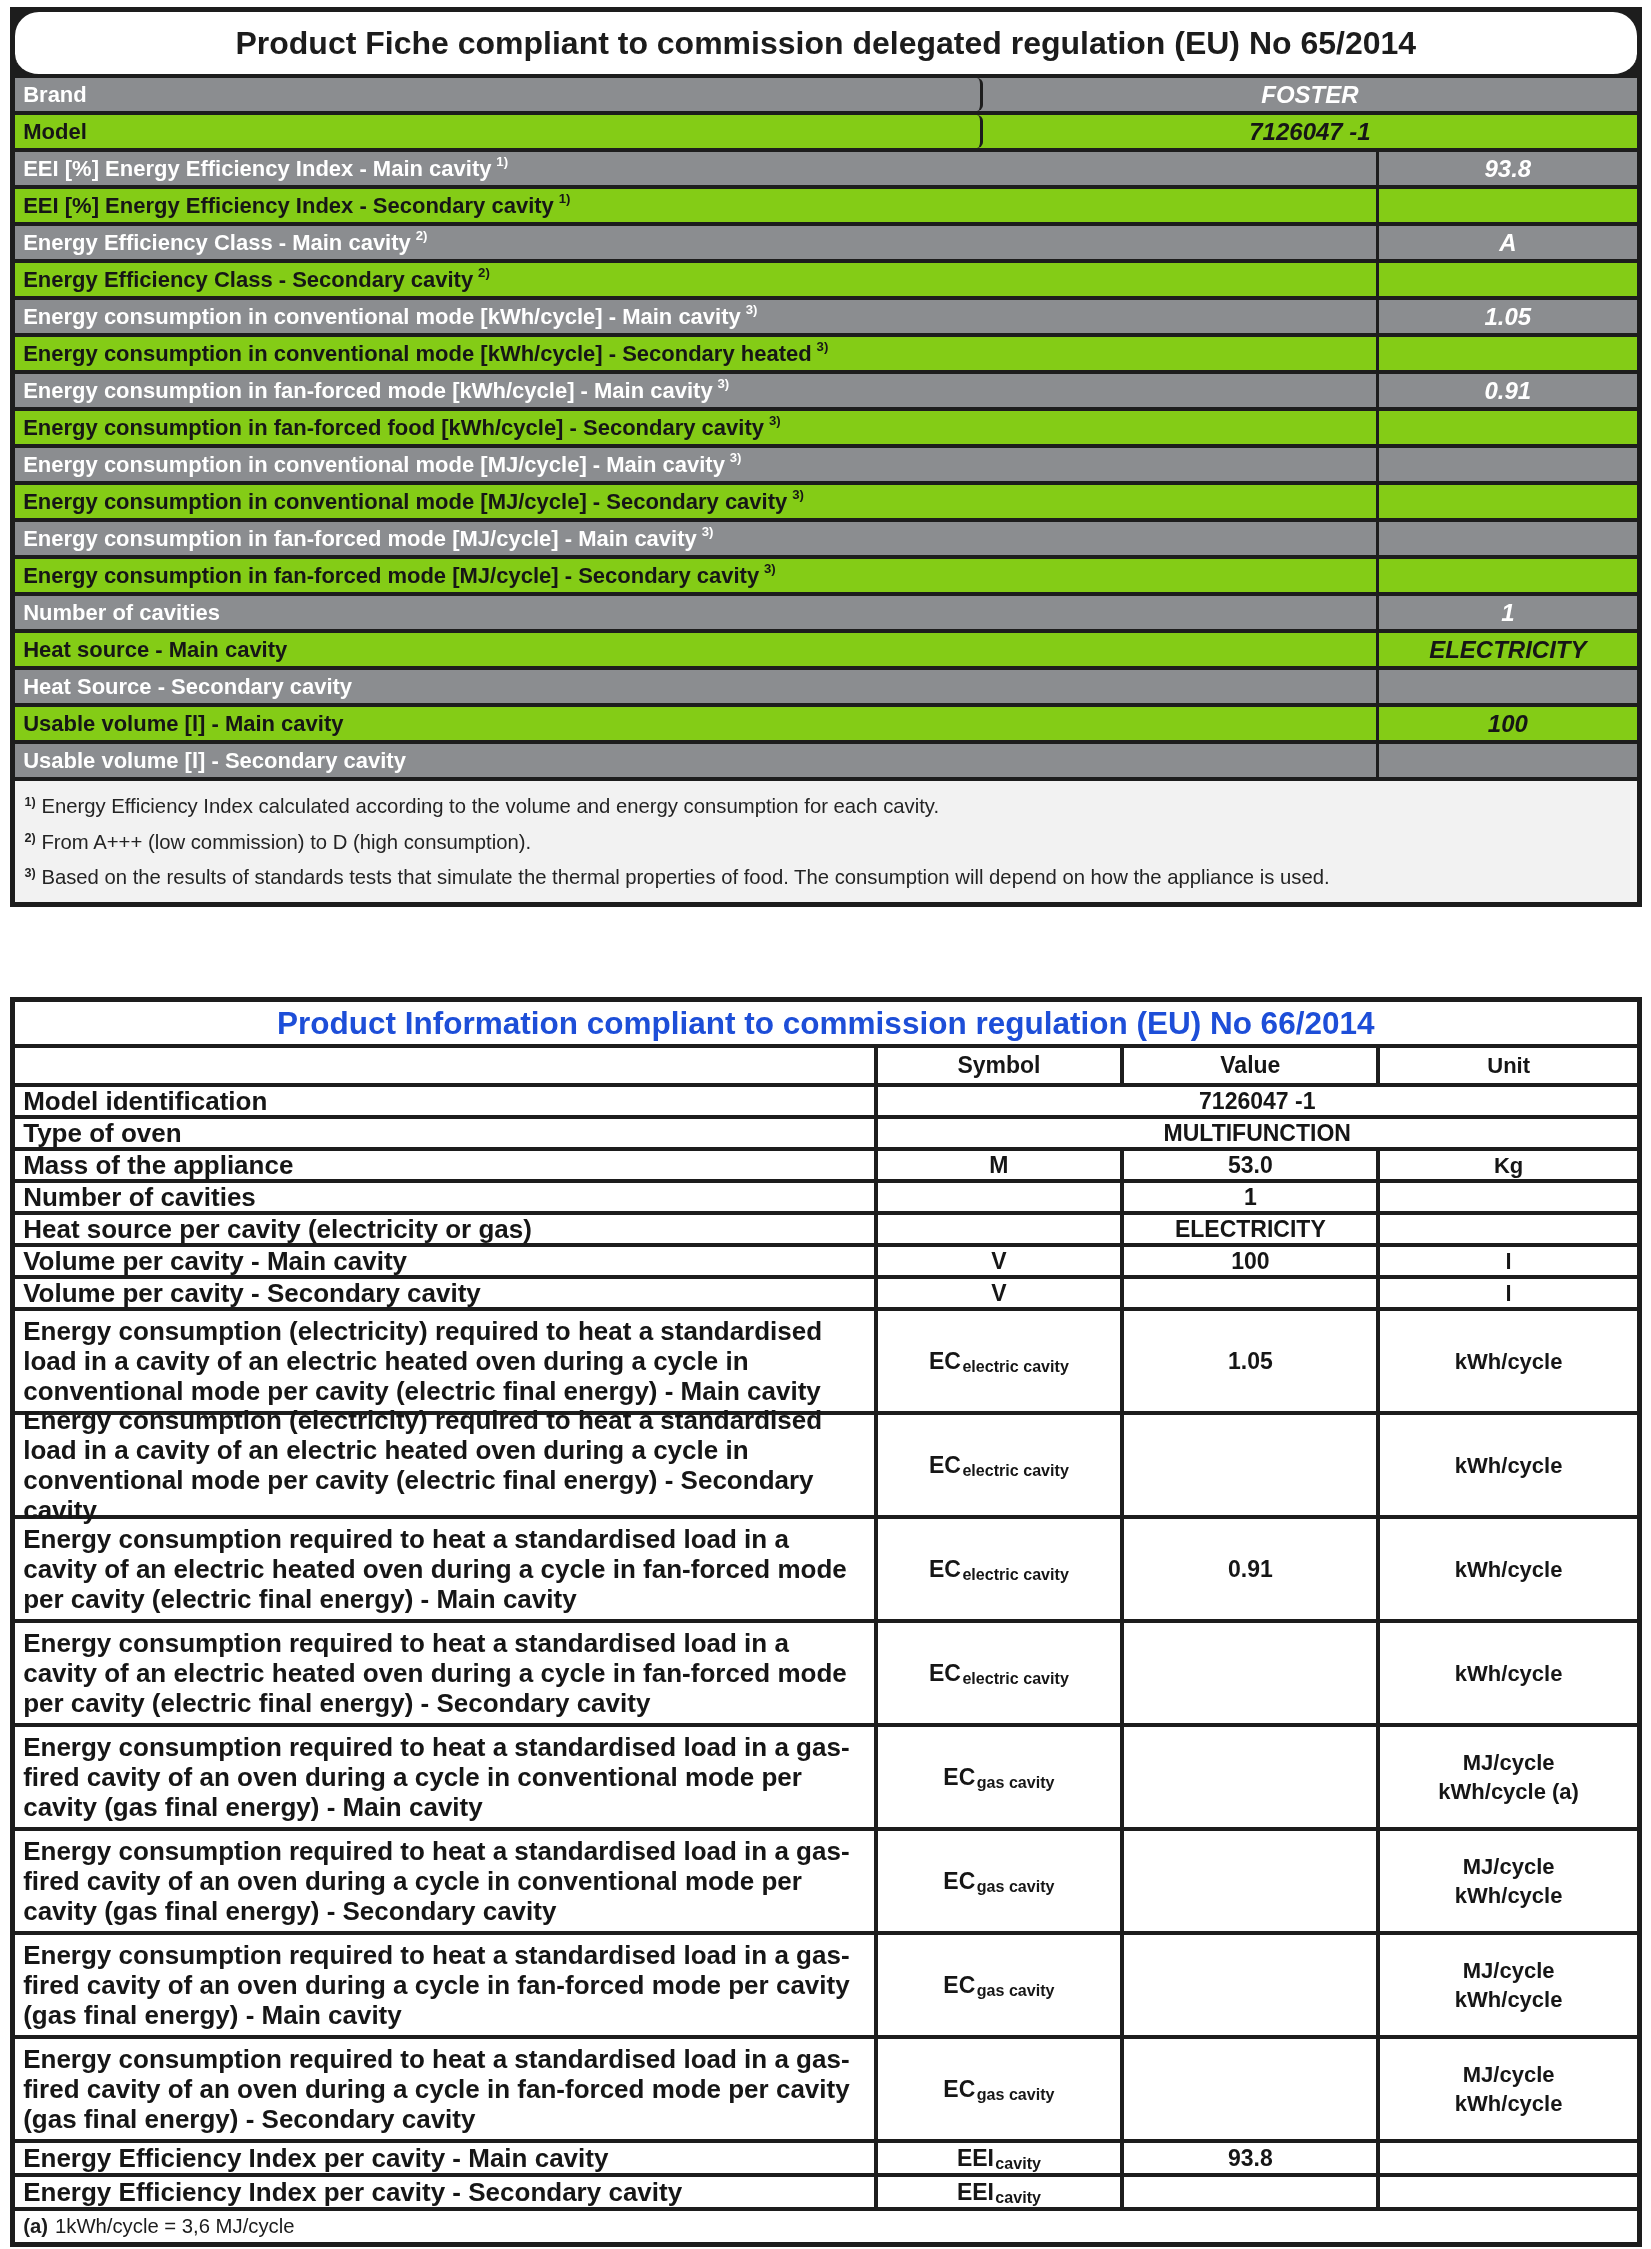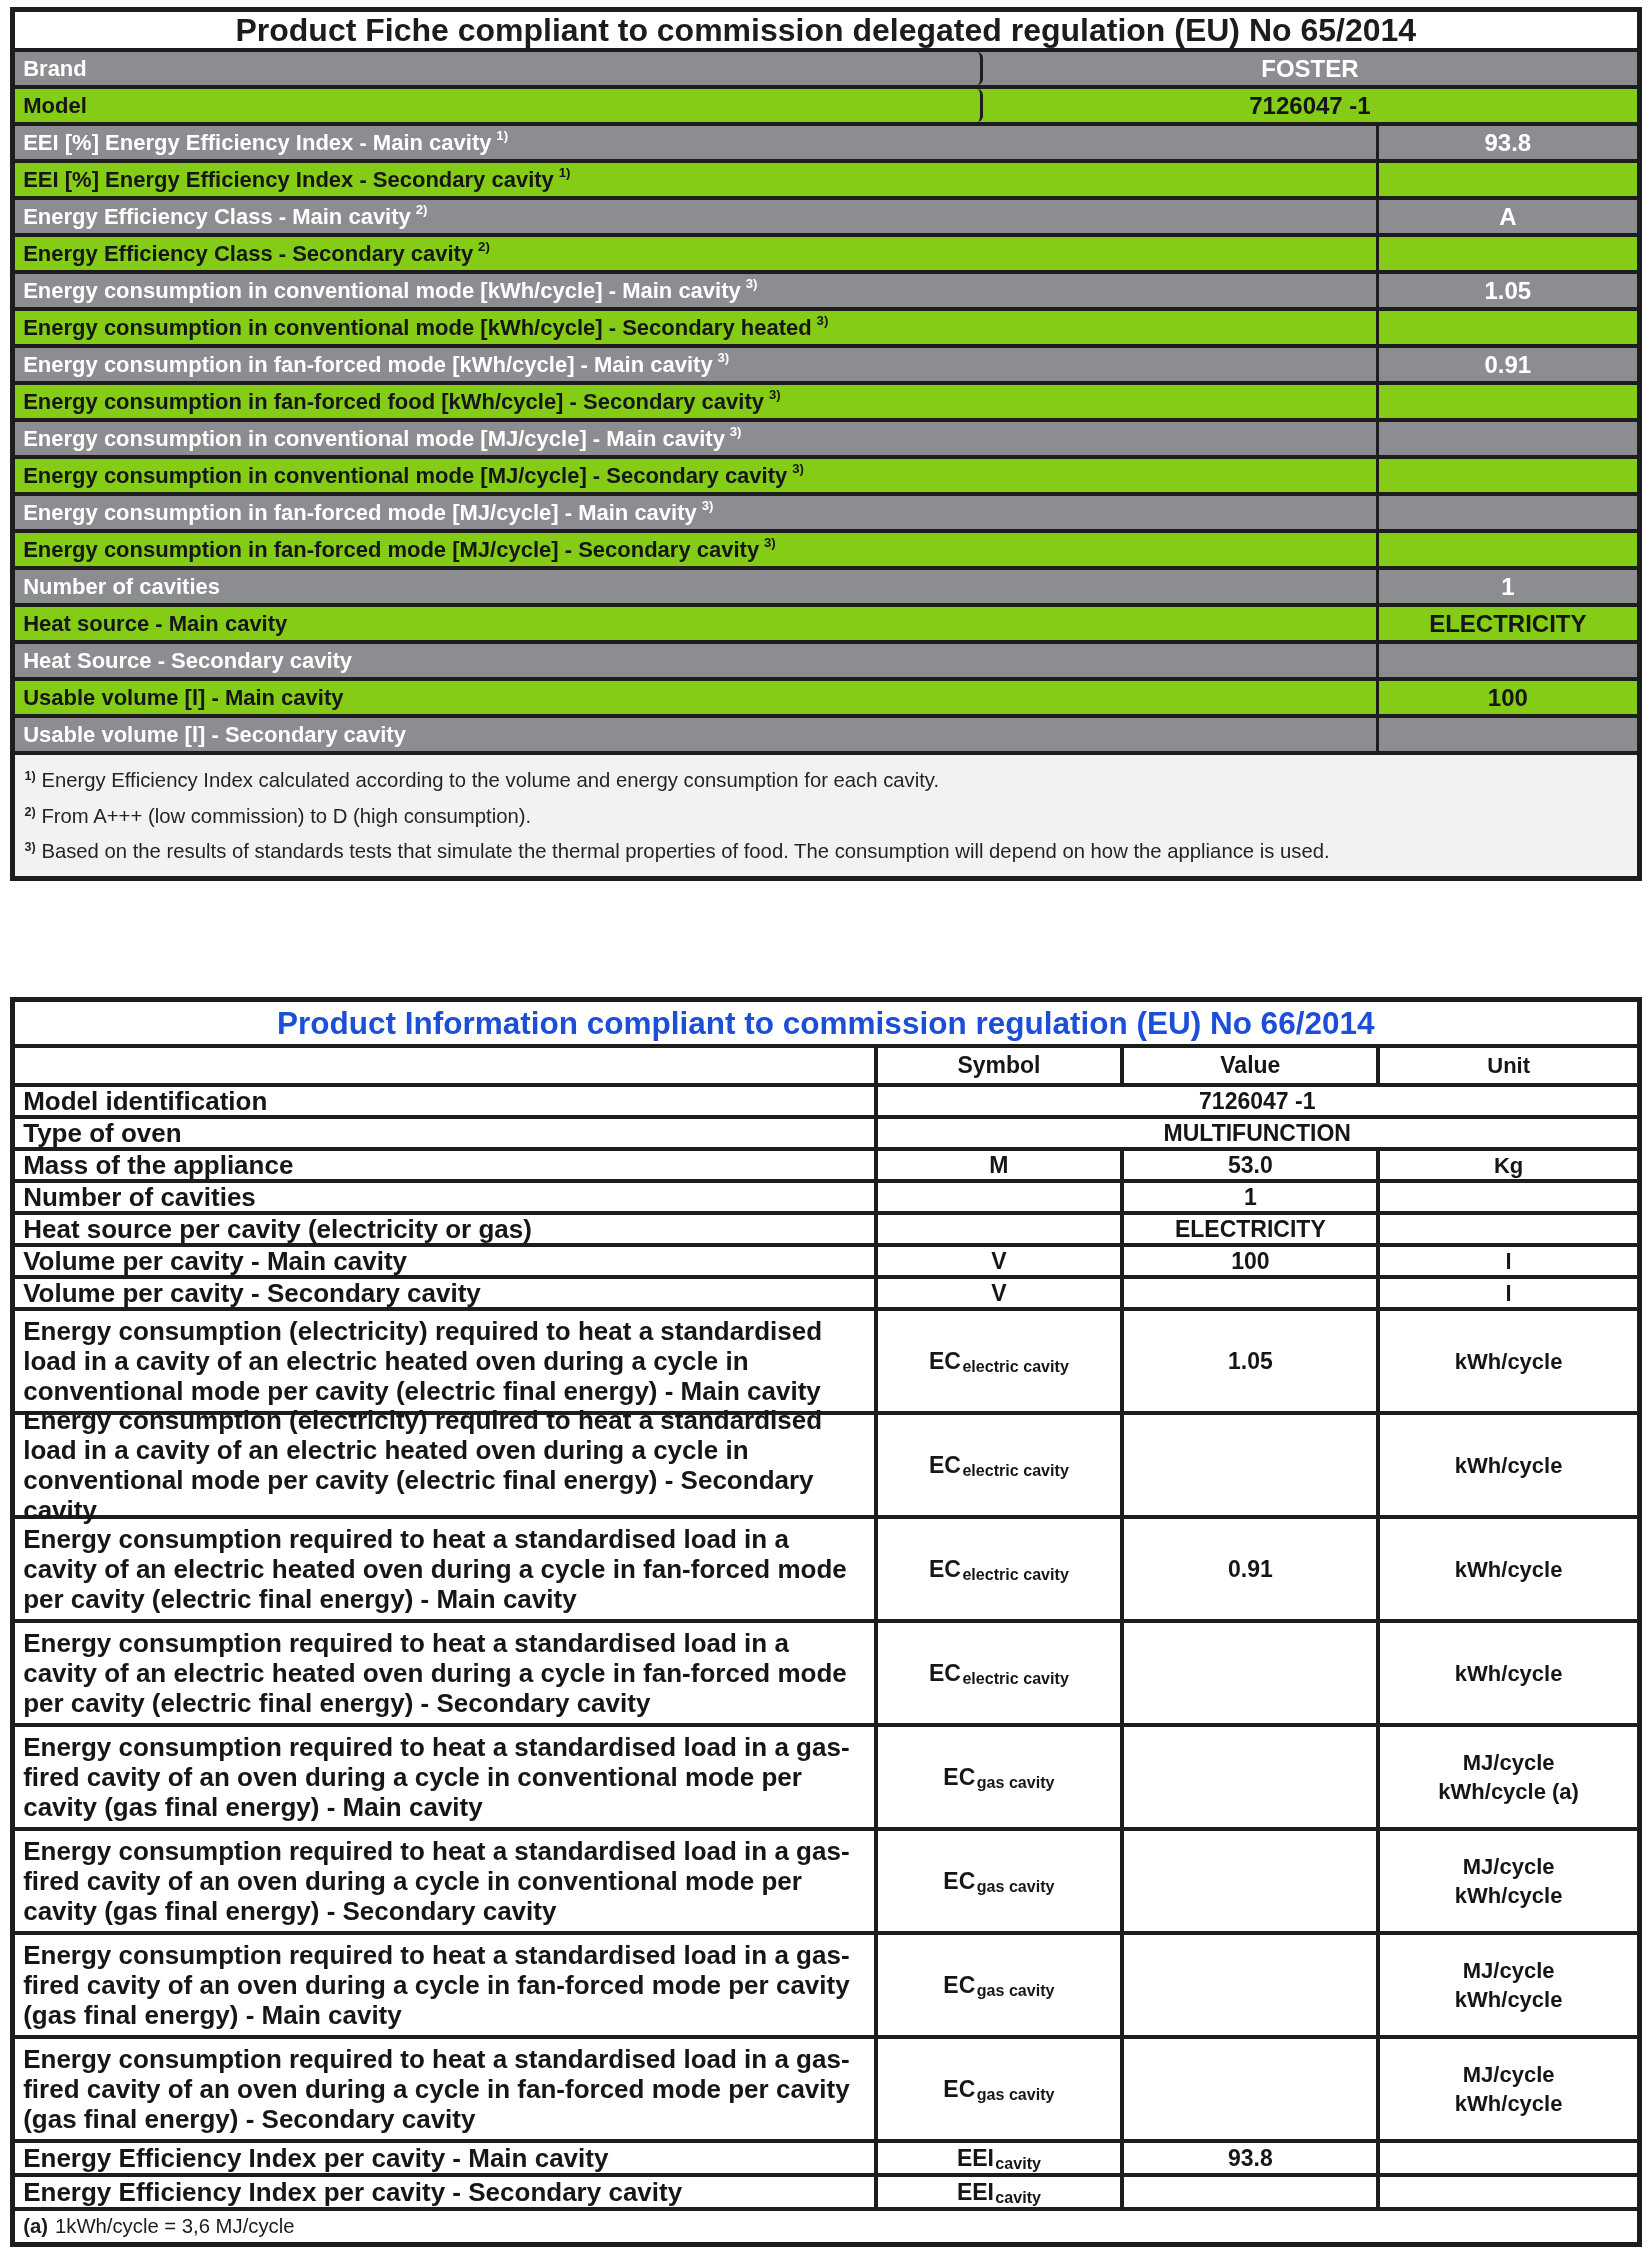--- a/index.html
+++ b/index.html
@@ -1,29 +1,29 @@
 <!DOCTYPE html>
 <html style="font-size:11.2px"><head>
 <meta charset="utf-8">
 <style>
   html,body{margin:0;padding:0;background:#fff;}
   body{font-family:"Liberation Sans","DejaVu Sans",sans-serif;color:#1c1c1c;}
   .page{position:relative;width:1652px;height:2250px;background:#fff;overflow:hidden;}
   .tbl{position:absolute;left:9.8px;width:1632px;border:5.6px solid #1d1d1d;box-sizing:border-box;background:#1d1d1d;}
   
   .t1{top:7px;}
-  .t1-title{height:40px;background:#fff;display:flex;align-items:center;justify-content:center;
-            font-weight:bold;font-size:32px;border-bottom:4.2px solid #1d1d1d;box-sizing:border-box;color:#1c1c1c;}
+  .t1-title{height:66px;background:#fff;display:flex;align-items:center;justify-content:center;
+            font-weight:bold;font-size:32px;border-bottom:4.2px solid #1d1d1d;box-sizing:border-box;color:#1c1c1c;border-radius:24px;}
   .fr{display:flex;height:37px;border-bottom:4.2px solid #1d1d1d;box-sizing:border-box;}
   .fr:last-of-type{border-bottom:none;}
   .d{background:#8b8d90;color:#ffffff;}
   .l{background:#84cc16;color:#161616;}
   .fl{width:84.1%;display:flex;align-items:center;padding-left:8.4px;box-sizing:border-box;
       border-right:3.5px solid #1d1d1d;font-weight:bold;font-size:22px;white-space:nowrap;overflow:hidden;}
-  .fv{flex:1;display:flex;align-items:center;justify-content:center;font-weight:bold;font-size:24px;}
+  .fv{flex:1;display:flex;align-items:center;justify-content:center;font-weight:bold;font-size:24px;font-style:italic;}
   .fr.w .fl{width:59.7%;border-radius:6px;}
   .sp{font-size:60%;position:relative;top:-0.55em;margin-left:4.9px;font-weight:bold;}
   .notes{background:#f2f2f2;color:#242424;padding:14px 0 12.6px 9.8px;font-size:20.3px;font-weight:normal;}
   .note{margin-bottom:12.6px;}
   .note:last-child{margin-bottom:0;}
   .nsup{font-weight:bold;font-size:62%;position:relative;top:-0.55em;margin-right:5.6px;}
   
   .t2{top:997px;}
   .t2-title{height:46px;background:#fff;display:flex;align-items:center;justify-content:center;
             font-weight:bold;font-size:31.5px;border-bottom:4.9px solid #1d1d1d;box-sizing:border-box;color:#1d4ed8;}

